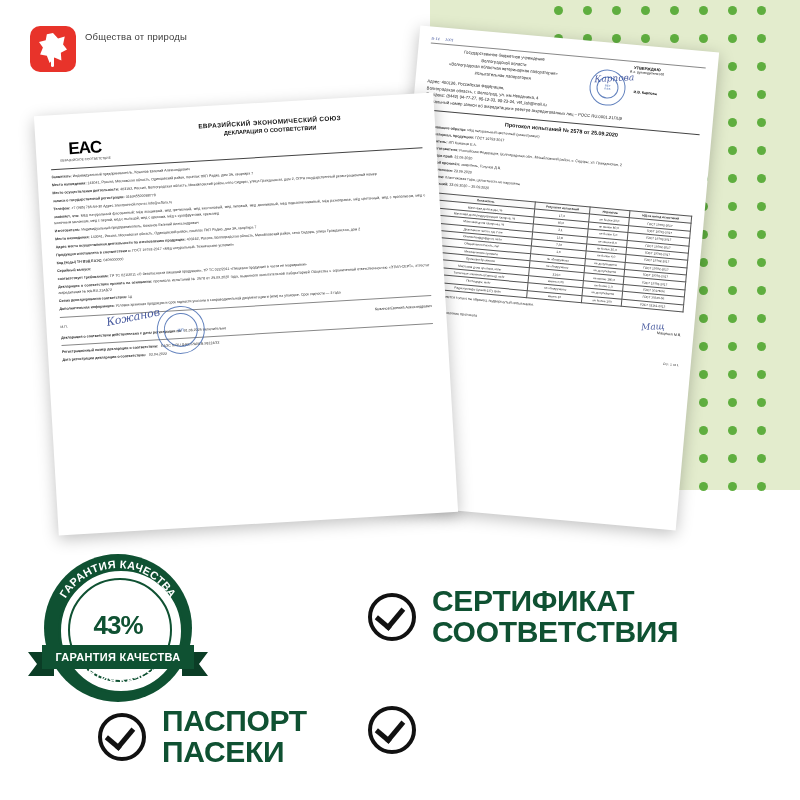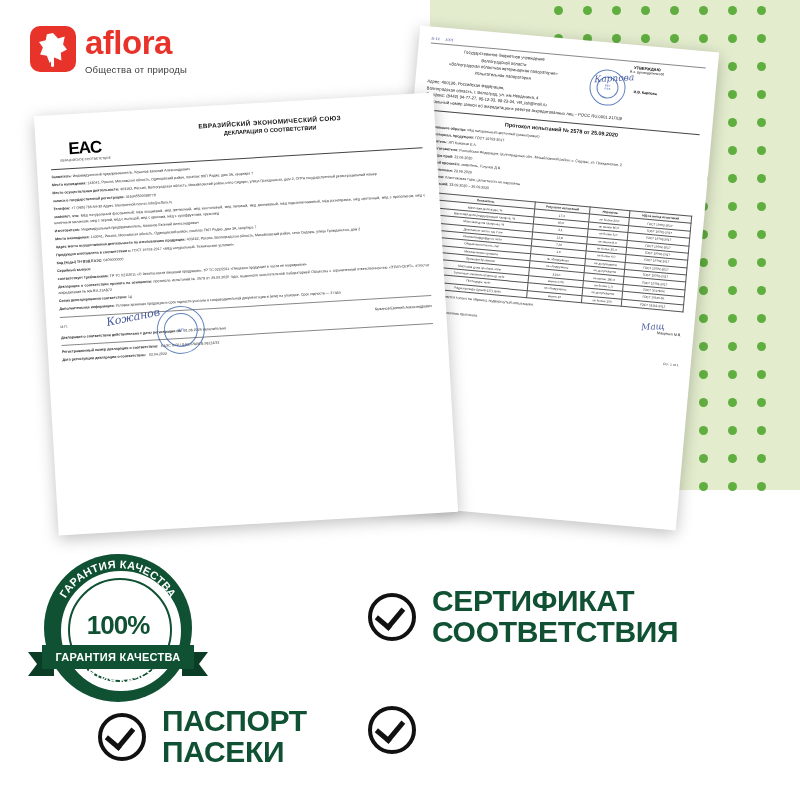--- a/index.html
+++ b/index.html
@@ -591,21 +591,20 @@
       <div class="dot" style="left: 298px; top: 482px; background: rgb(95, 174, 63);"></div>
       <div class="dot" style="left: 327px; top: 482px; background: rgb(95, 174, 63);"></div>
     </div>
 
   <div class="logo">
     <div class="logo-mark">
       <div class="leaf"></div>
       <div class="stem"></div>
     </div>
     <div class="logo-text">
-      <div class="logo-word">aflora</div>
       <div class="logo-tag">Общества от природы</div>
     </div>
   </div>
 
   <div class="doc doc-lab">
     <div style="display:flex;justify-content:space-between;">
       <div style="font-size:3.4px;color:#2a3f8f;font-family:'DejaVu Serif',serif;font-style:italic;">№ 14 &nbsp;&nbsp;&nbsp; 1001</div>
     </div>
     <div class="hr-thin" style="margin:2px 0 3px 0;"></div>
     <div style="display:flex;justify-content:space-between;align-items:flex-start;">
@@ -814,21 +813,21 @@
     <div class="row" style="margin-top:2px;">
       <div class="lbl">Дата регистрации декларации о соответствии:</div>
       <div class="val">02.04.2022</div>
     </div>
   </div>
 
   <div class="seal">
     <div class="ring-outer"></div>
     <div class="ring-inner"></div>
     <div class="ring-inner2"></div>
-    <div class="pct">100%</div>
+    <div class="pct">43%</div>
     <svg class="seal-arc" viewBox="0 0 164 164">
       <defs>
         <path id="arcTop" d="M 22,82 A 60,60 0 0 1 142,82"></path>
         <path id="arcBot" d="M 26,82 A 56,56 0 0 0 138,82"></path>
       </defs>
       <text><textPath href="#arcTop" startOffset="50%" text-anchor="middle" id="arcTopTxt">ГАРАНТИЯ КАЧЕСТВА</textPath></text>
       <text><textPath href="#arcBot" startOffset="50%" text-anchor="middle" id="arcBotTxt">ГАРАНТИЯ КАЧЕСТВА</textPath></text>
     </svg>
     <div class="ribbon">
       <div class="tailL"></div>

